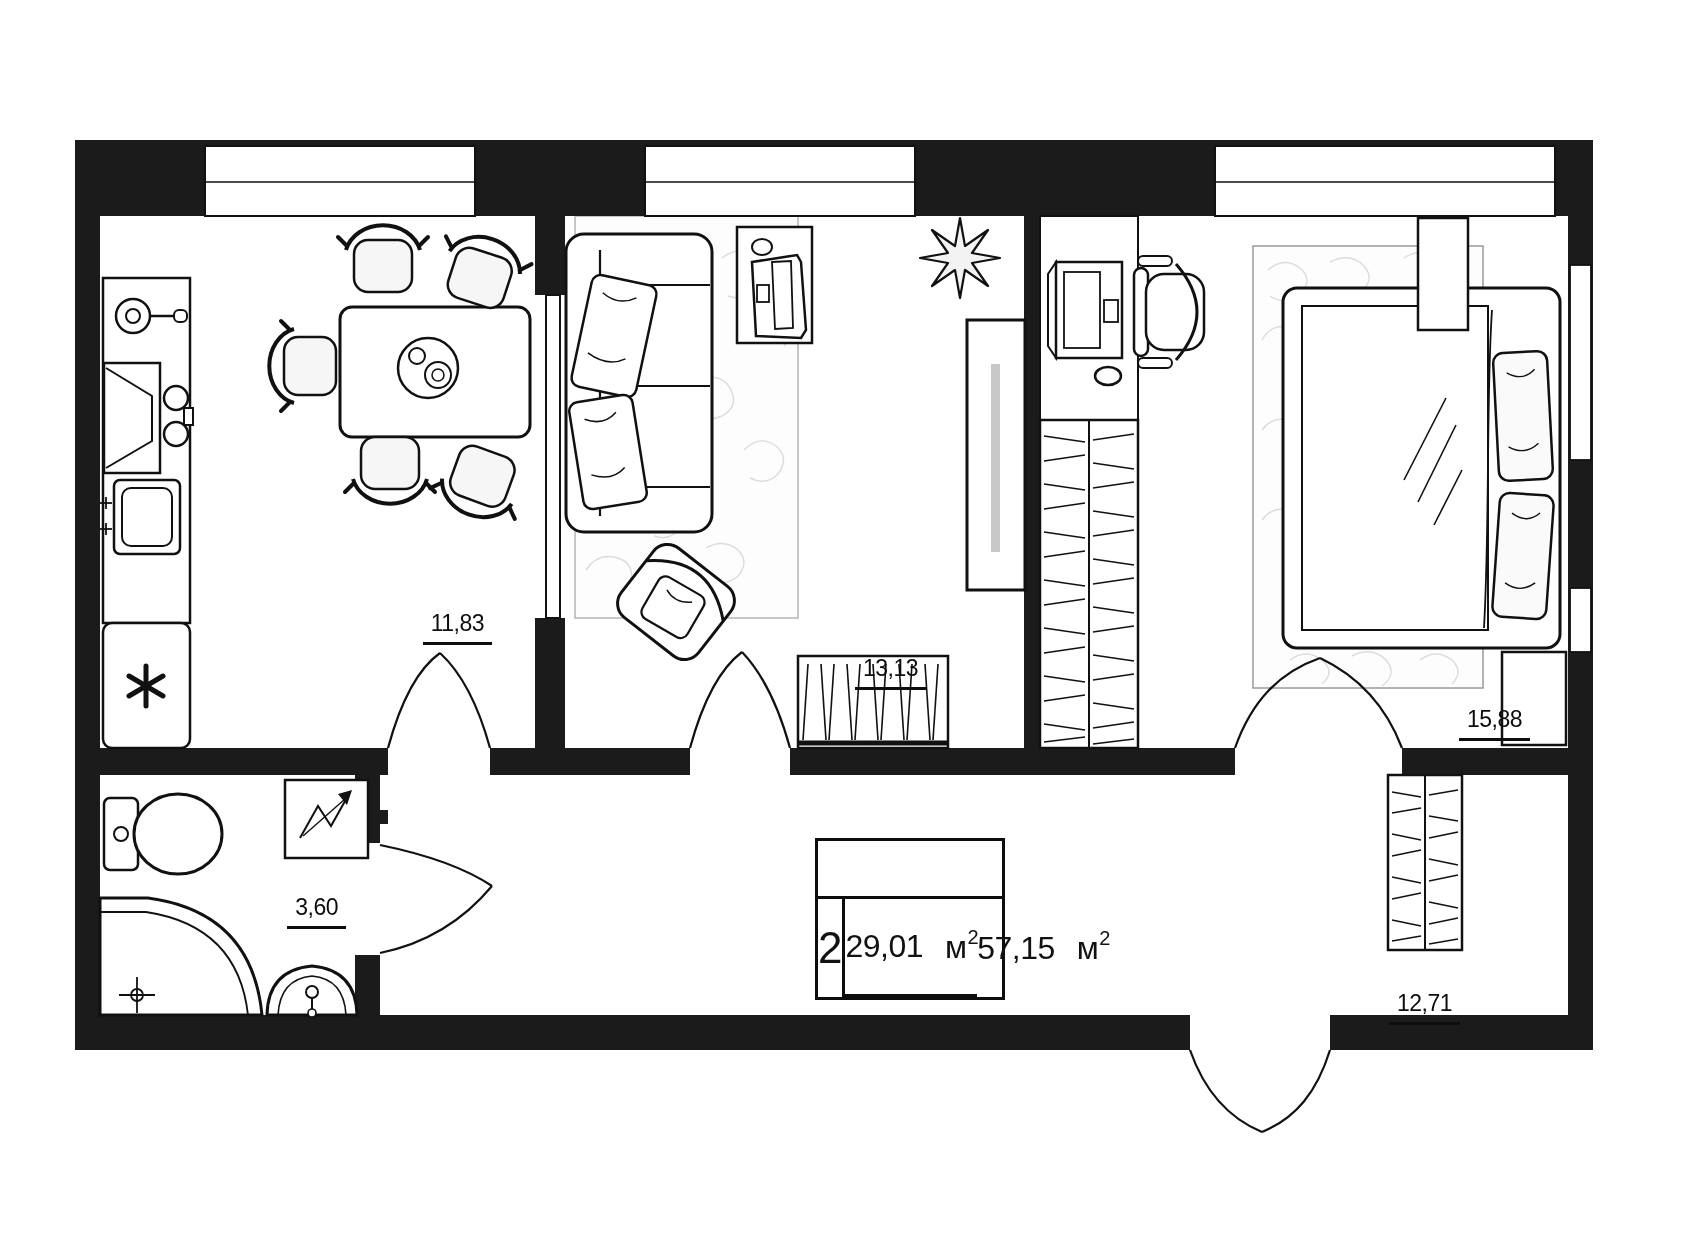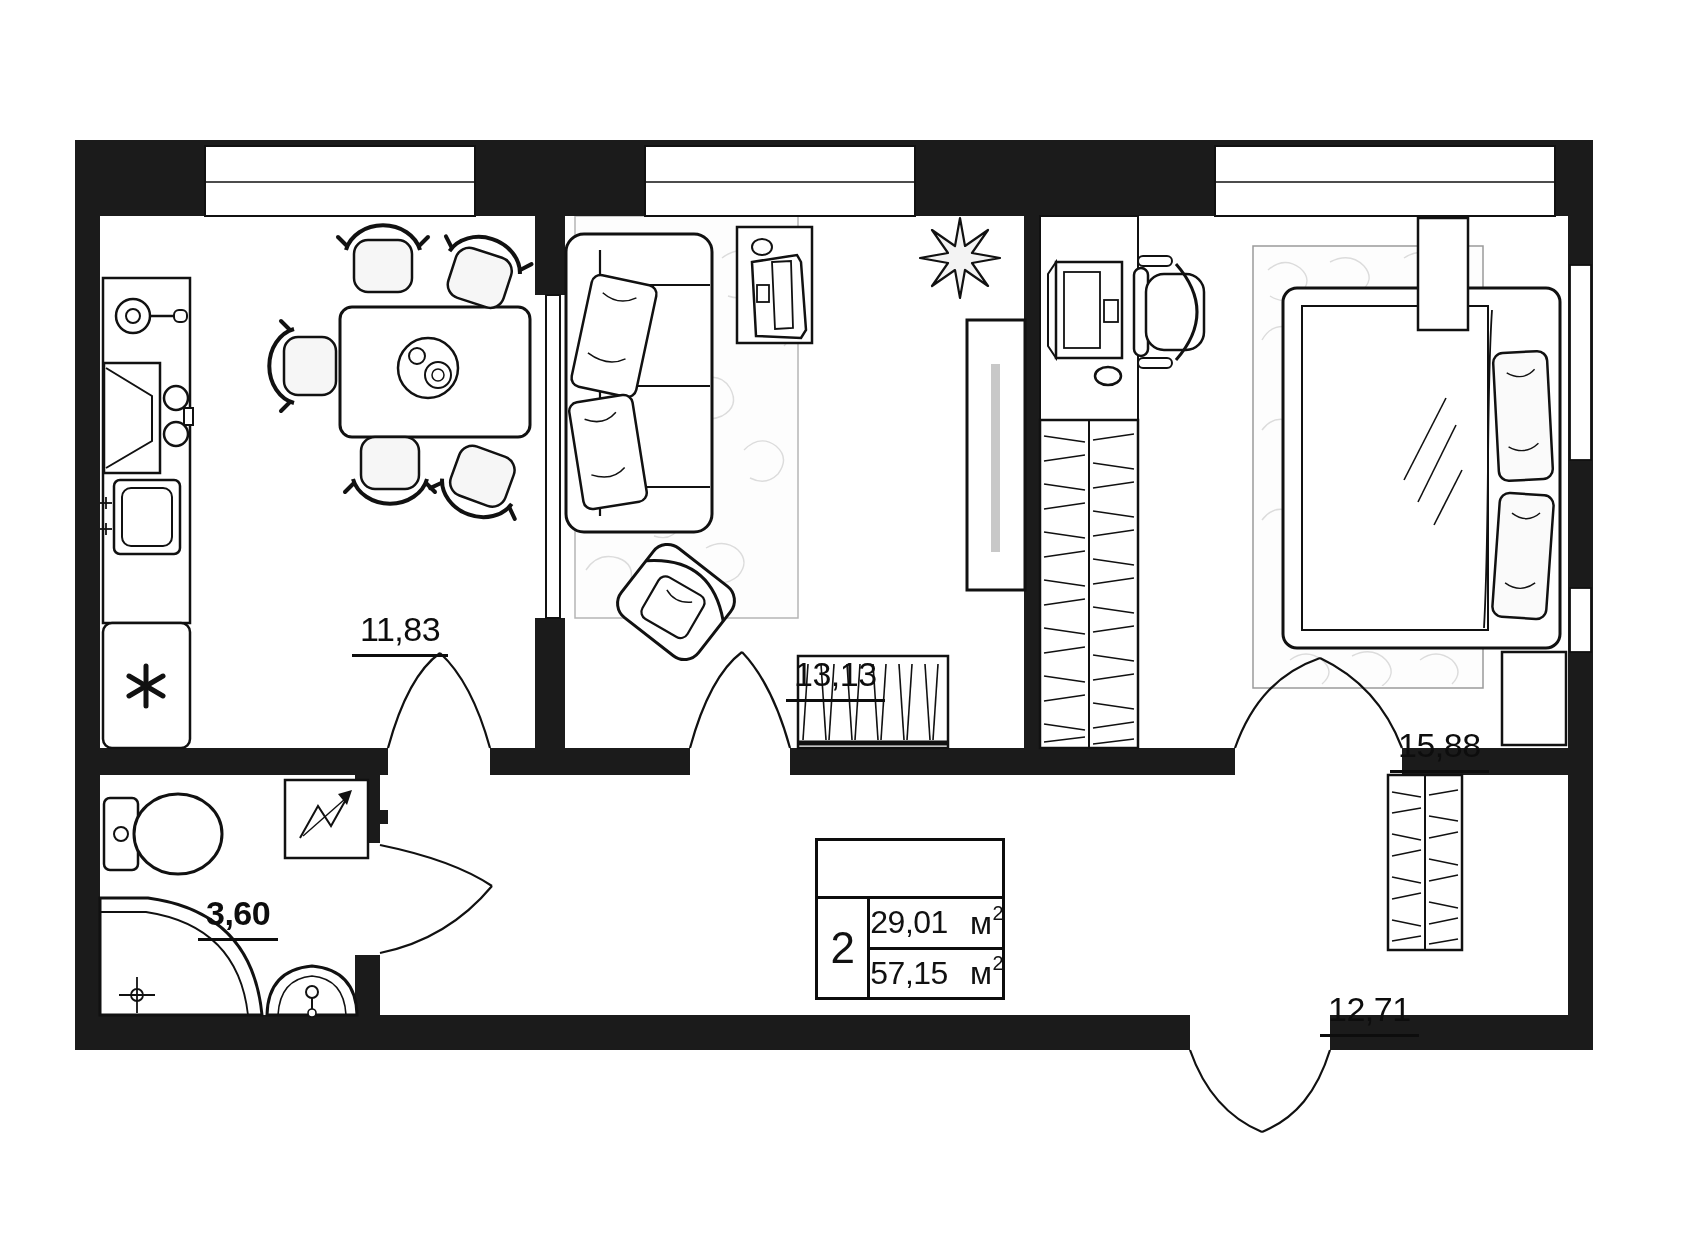--- a/index.html
+++ b/index.html
@@ -4,44 +4,44 @@
 <style>
   html,body { margin:0; padding:0; background:#ffffff; }
   .plan {
     position:relative; width:1693px; height:1244px; background:#ffffff;
     font-family:"Liberation Sans", sans-serif; color:#111;
     overflow:hidden;
   }
   .plan svg { position:absolute; left:0; top:0; }
 
   .room-label {
-    position:absolute; text-align:left; font-size:34px; letter-spacing:-0.5px;
+    position:absolute; text-align:right; font-size:23px; letter-spacing:-0.5px;
     color:#0d0d0d; white-space:nowrap;
   }
   .room-label span {
     display:inline-block; border-bottom:3px solid #0d0d0d; padding:0 8px 5px 8px;
   }
   .lbl-kitchen  { left:352px;  top:610px;  width:140px; }
   .lbl-living   { left:786px;  top:610px;  width:140px;margin-top:45px; }
-  .lbl-bedroom  { left:1390px; top:706px;  width:140px;margin-top:20px; }
-  .lbl-bath     { left:198px;  top:894px;  width:140px;font-weight:bold; }
+  .lbl-bedroom  { left:1390px; top:706px;  width:140px; }
+  .lbl-bath     { left:206px;  top:894px;  width:140px; }
   .lbl-hall     { left:1320px; top:990px;  width:140px; }
 
   .info-box {
     position:absolute; left:815px; top:838px; width:190px; height:162px;
     border:3px solid #0d0d0d; box-sizing:border-box; background:#ffffff;
     display:flex; flex-direction:column;
   }
   .ib-top { height:55px; border-bottom:3px solid #0d0d0d; }
   .ib-bottom { flex:1; display:flex; }
   .ib-count {
     width:55px; border-right:3px solid #0d0d0d; display:flex;
     align-items:center; justify-content:center; font-size:44px;
   }
-  .ib-areas { flex:1; display:flex; flex-direction:column; }
+  .ib-areas { flex:1; display:flex; flex-direction:row; }
   .ib-row {
     flex:1; display:flex; align-items:center; justify-content:center;
     font-size:32px; letter-spacing:-0.5px; white-space:nowrap;
   }
   .ib-row:first-child { border-bottom:3px solid #0d0d0d; }
   .ib-row sup { font-size:20px; position:relative; top:-2px; left:1px; }
   .unit { margin-left:22px; }
 </style>
 </head>
 <body>

